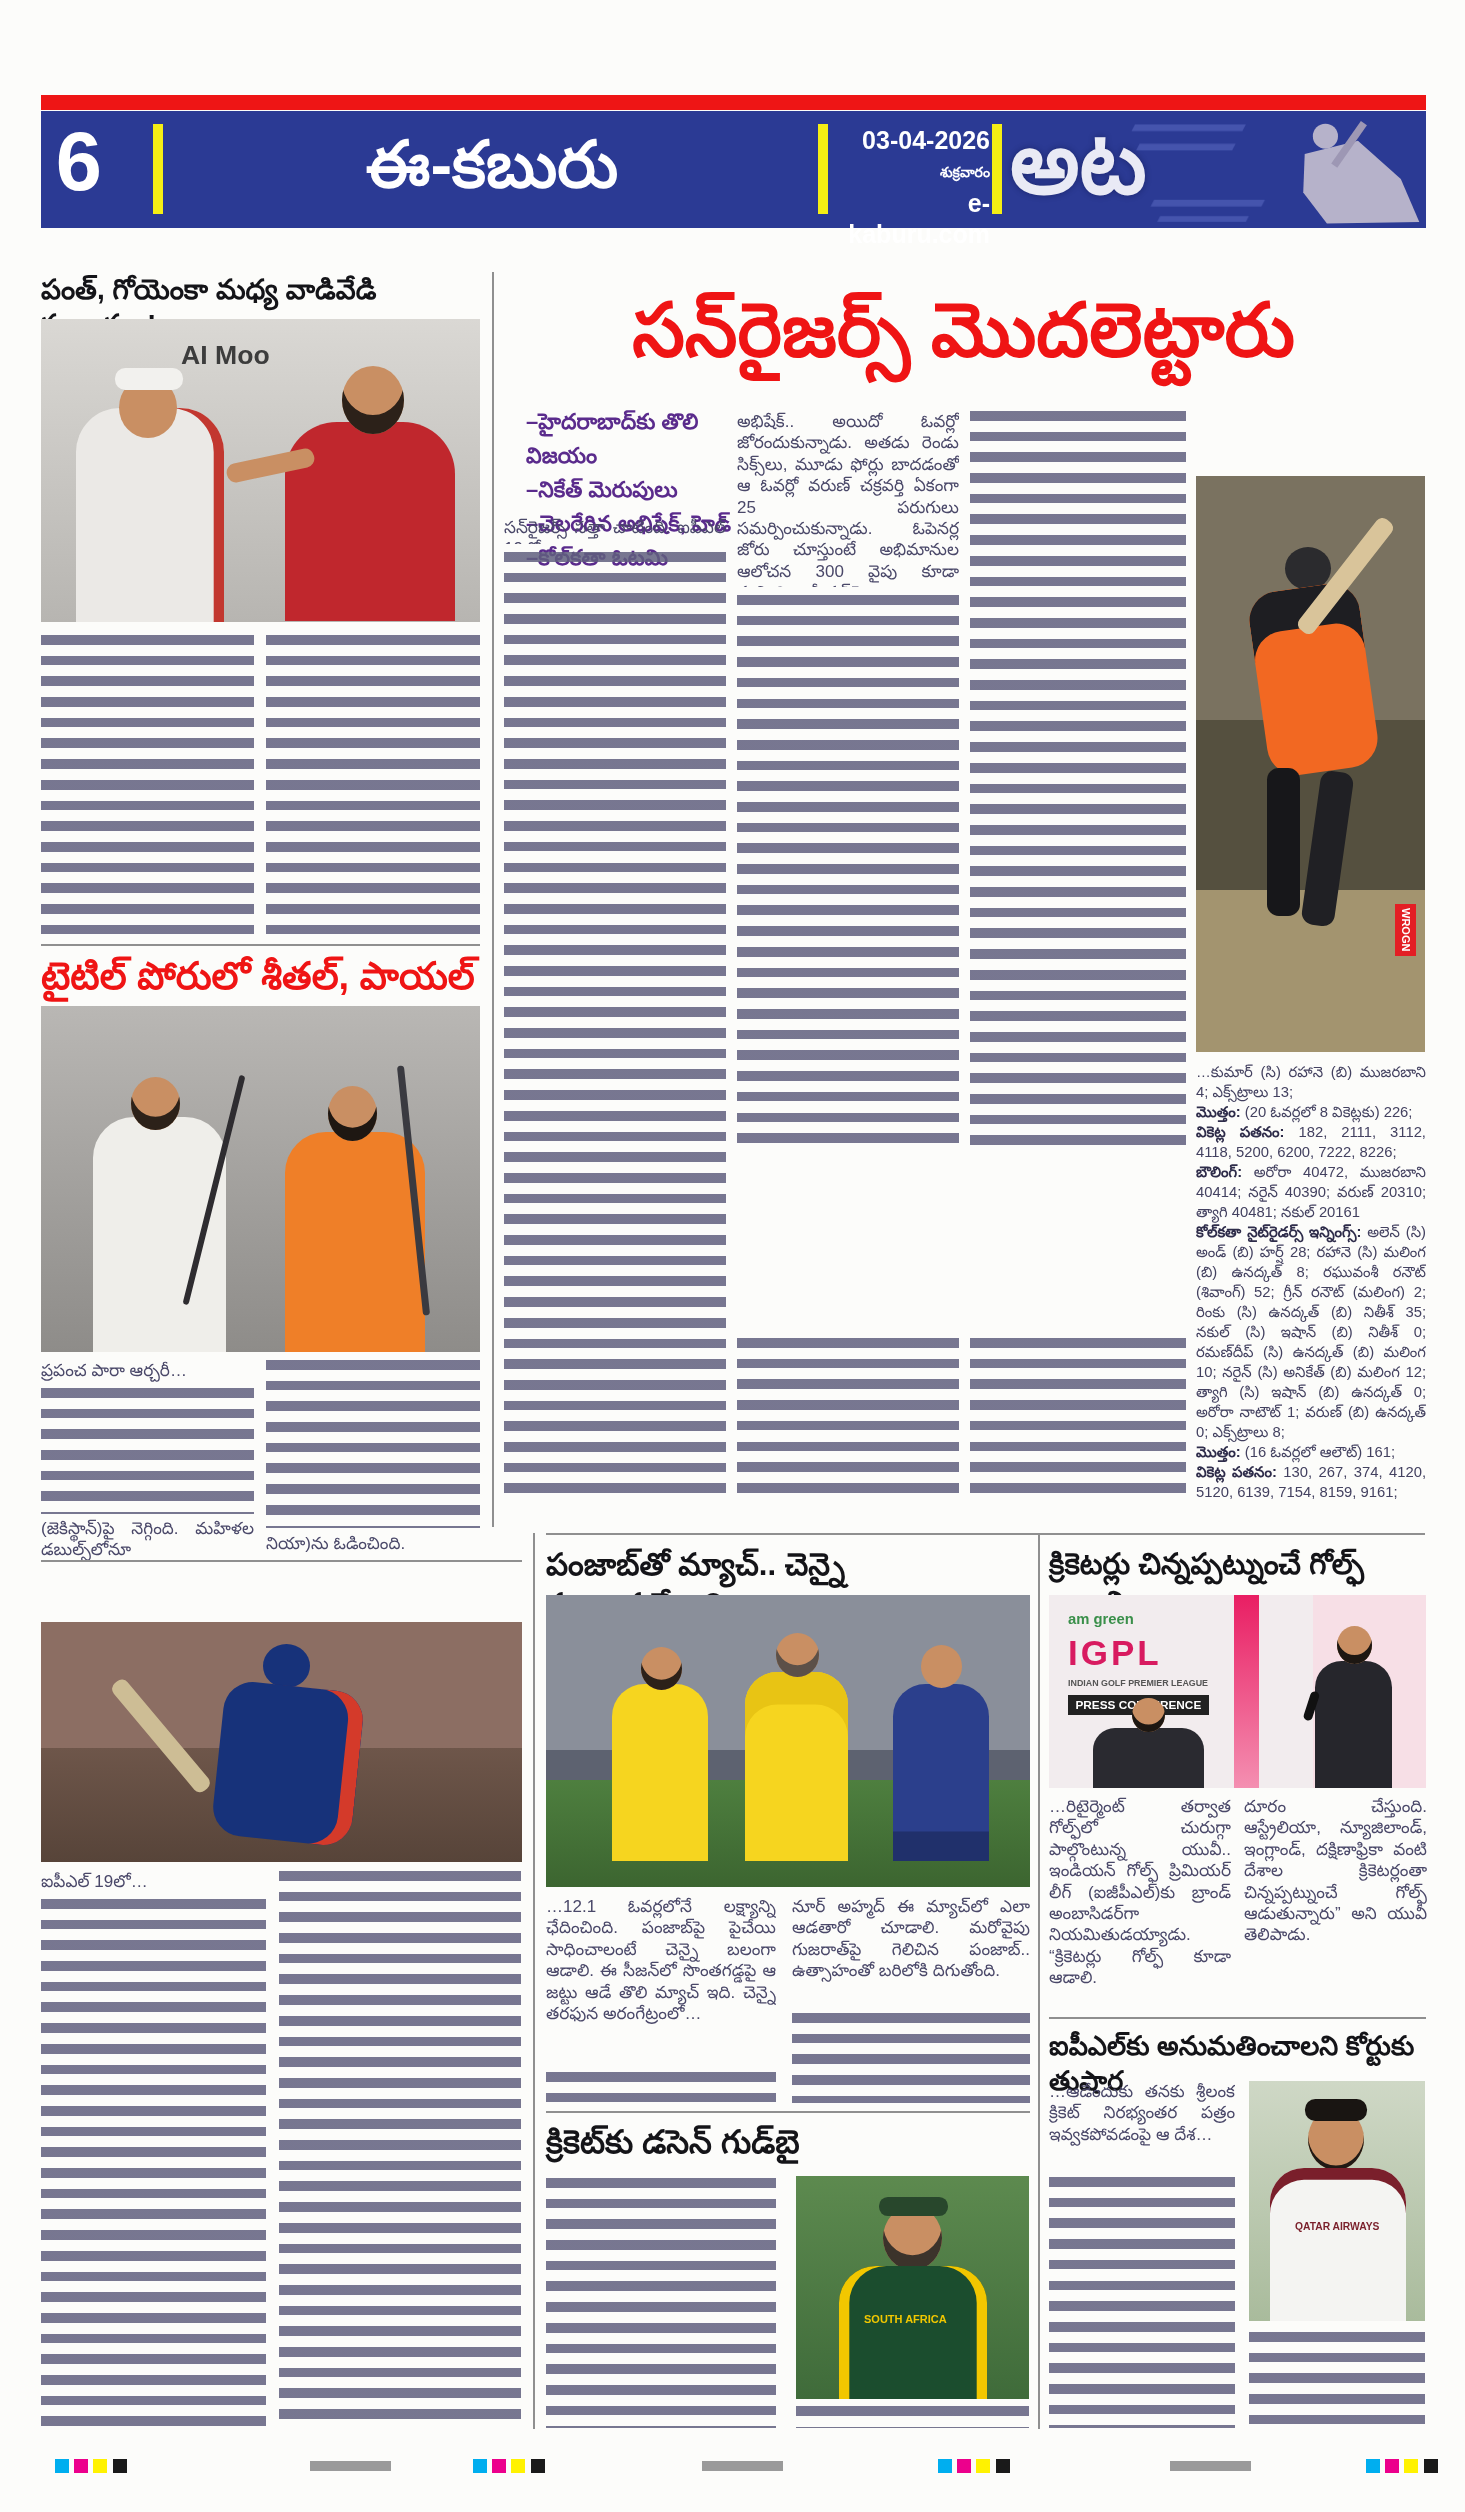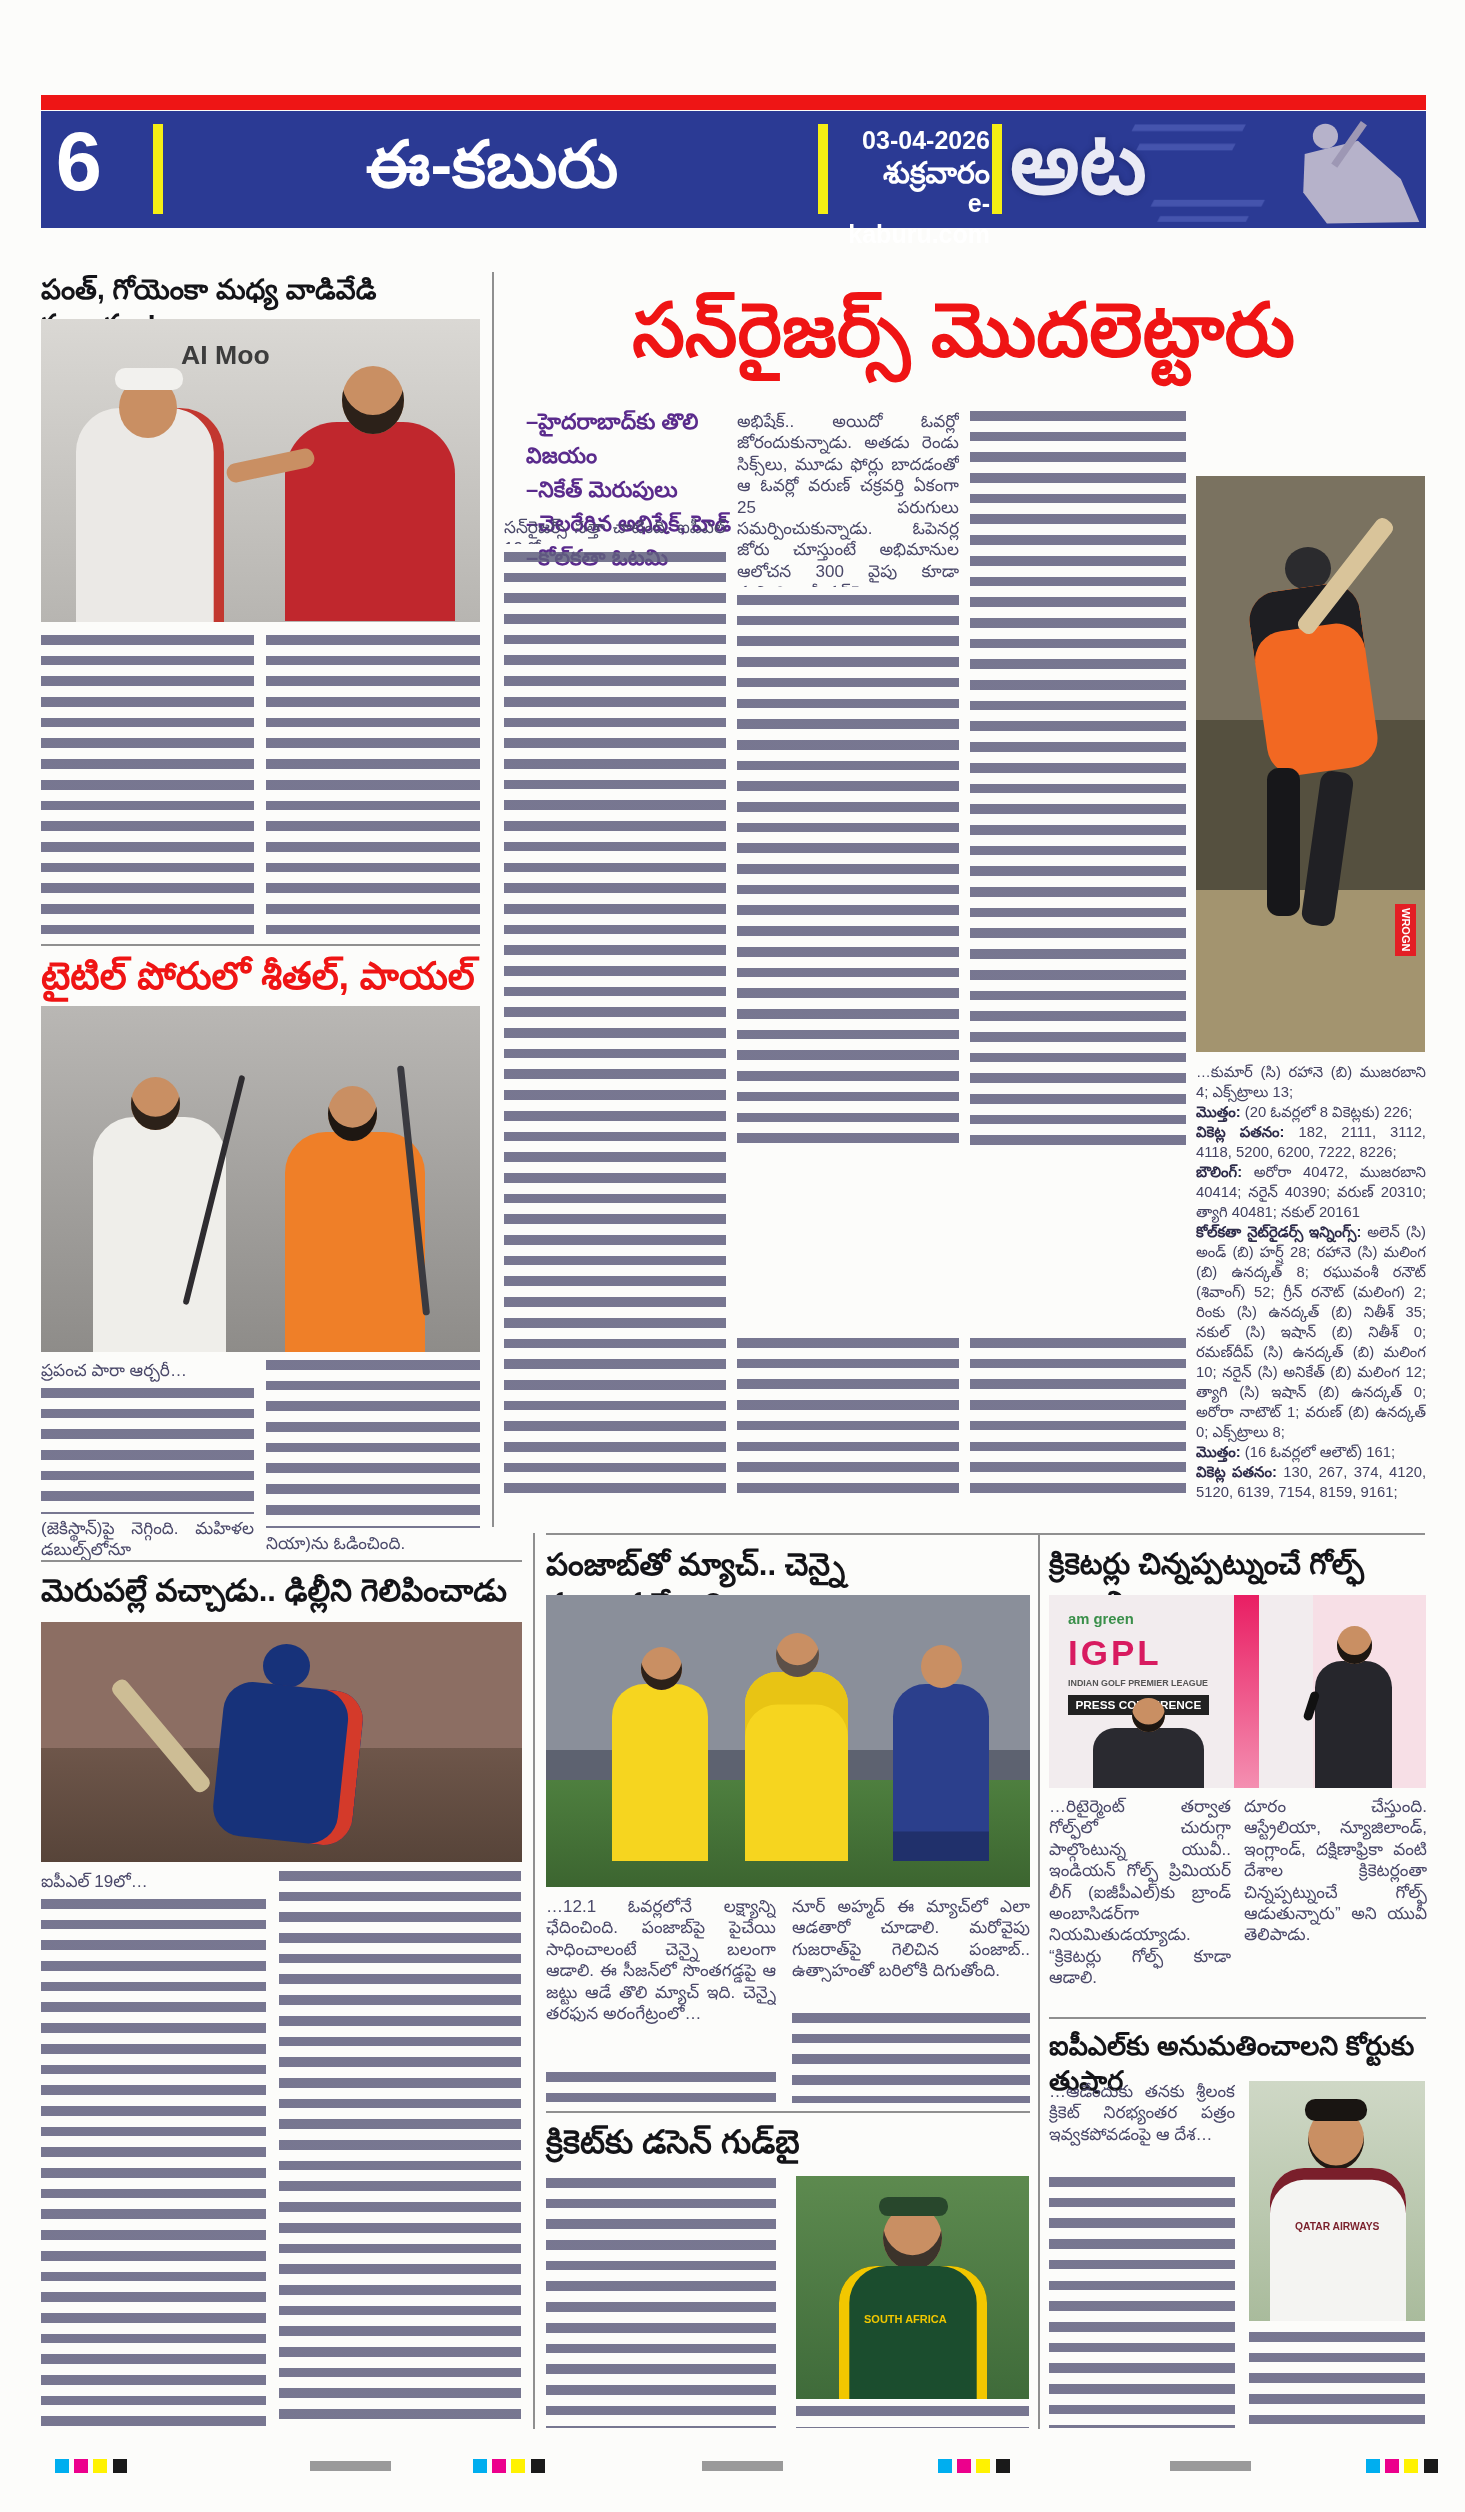--- a/index.html
+++ b/index.html
@@ -30,21 +30,21 @@
 
   <div class="abs" style="left:41px;top:95px;width:1385px;height:14.8px;background:#ee1515"></div>
 
   <div class="abs" style="left:41px;top:111px;width:1385px;height:117px;background:#2b3a94;color:#fff">
     <div class="abs" style="left:14.8px;top:3px;font-size:83px;font-weight:bold">6</div>
     <div class="abs ybar" style="left:112px;top:13.3px"></div>
     <div class="abs" style="left:222px;top:16.2px;width:458px;text-align:center;font-size:65px;font-weight:bold">ఈ-కబురు</div>
     <div class="abs ybar" style="left:777px;top:13.3px"></div>
     <div class="abs" style="left:792px;top:13.3px;width:157px;text-align:right;font-weight:bold">
       <div style="font-size:25px;line-height:32.5px">03-04-2026</div>
-      <div style="font-size:30px;line-height:31px">శుక్రవారం</div>
+      <div style="font-size:14px;line-height:31px">శుక్రవారం</div>
       <div style="font-size:25px;line-height:31px">e-kaburu.com</div>
     </div>
     <div class="abs ybar" style="left:951px;top:13.3px"></div>
     <svg class="abs" style="right:3px;top:0;height:117px;width:414px" viewBox="0 0 560 158">
       <g fill="#5b6ac2" opacity="0.55">
         <rect x="180" y="18" width="150" height="9" transform="skewX(-28)"></rect>
         <rect x="200" y="44" width="130" height="9" transform="skewX(-28)"></rect>
         <rect x="260" y="120" width="150" height="9" transform="skewX(-28)"></rect>
         <rect x="280" y="142" width="120" height="8" transform="skewX(-28)"></rect>
       </g>
@@ -129,21 +129,20 @@
       <div class="scline"><b>మొత్తం: </b>(16 ఓవర్లలో ఆలౌట్) 161;</div>
       <div class="scline"><b>వికెట్ల పతనం: </b>130, 267, 374, 4120, 5120, 6139, 7154, 8159, 9161;</div>
       <div class="scline"><b>బౌలింగ్: </b>పైన్ 20350; హర్ష్ 20171; అభిషేక్ 10150; ఉనద్కత్ 30213; ఇషాన్ మలింగ 20142; శివాంగ్ 40410; నితీశ్ 20172</div>
     </div>
 
   <div class="abs hline" style="left:41px;top:1560px;width:481px"></div>
   <div class="abs hline" style="left:546px;top:1533px;width:879px"></div>
   <div class="abs vline" style="left:533px;top:1533px;height:896px"></div>
   <div class="abs vline" style="left:1038px;top:1533px;height:896px"></div>
 
-  <div class="abs headline-black" style="left:41px;top:1571px;width:484px;font-size:31px;line-height:40px">మెరుపల్లే వచ్చాడు.. ఢిల్లీని గెలిపించాడు</div>
   <div class="abs photo" style="left:41px;top:1622px;width:481px;height:240px;background:linear-gradient(180deg,#8c6e63 0 126px,#6e564a 126px,#574439)">
     <div class="abs" style="left:222px;top:22px;width:47px;height:44px;background:#17327a;border-radius:50%"></div>
     <div class="abs" style="left:177px;top:64px;width:140px;height:155px;background:#17327a;border-radius:29.5px;transform:rotate(6deg);box-shadow:inset -14.8px 0 #d43a2a"></div>
     <div class="abs" style="left:111px;top:44px;width:17.7px;height:140px;background:#cdb astounding;background:#cdb astounding"></div>
     <div class="abs" style="left:111px;top:44px;width:17.7px;height:140px;background:#cdbd95;border-radius:7.4px;transform:rotate(-40deg)"></div>
   </div>
   <div class="abs excerpt" style="left:41px;top:1871px;width:225px;height:22px">ఐపీఎల్ 19లో…</div>
   <div class="abs greek" style="left:41px;top:1899px;width:225px;height:529px"></div>
   <div class="abs greek" style="left:279px;top:1871px;width:242px;height:557px"></div>
 

